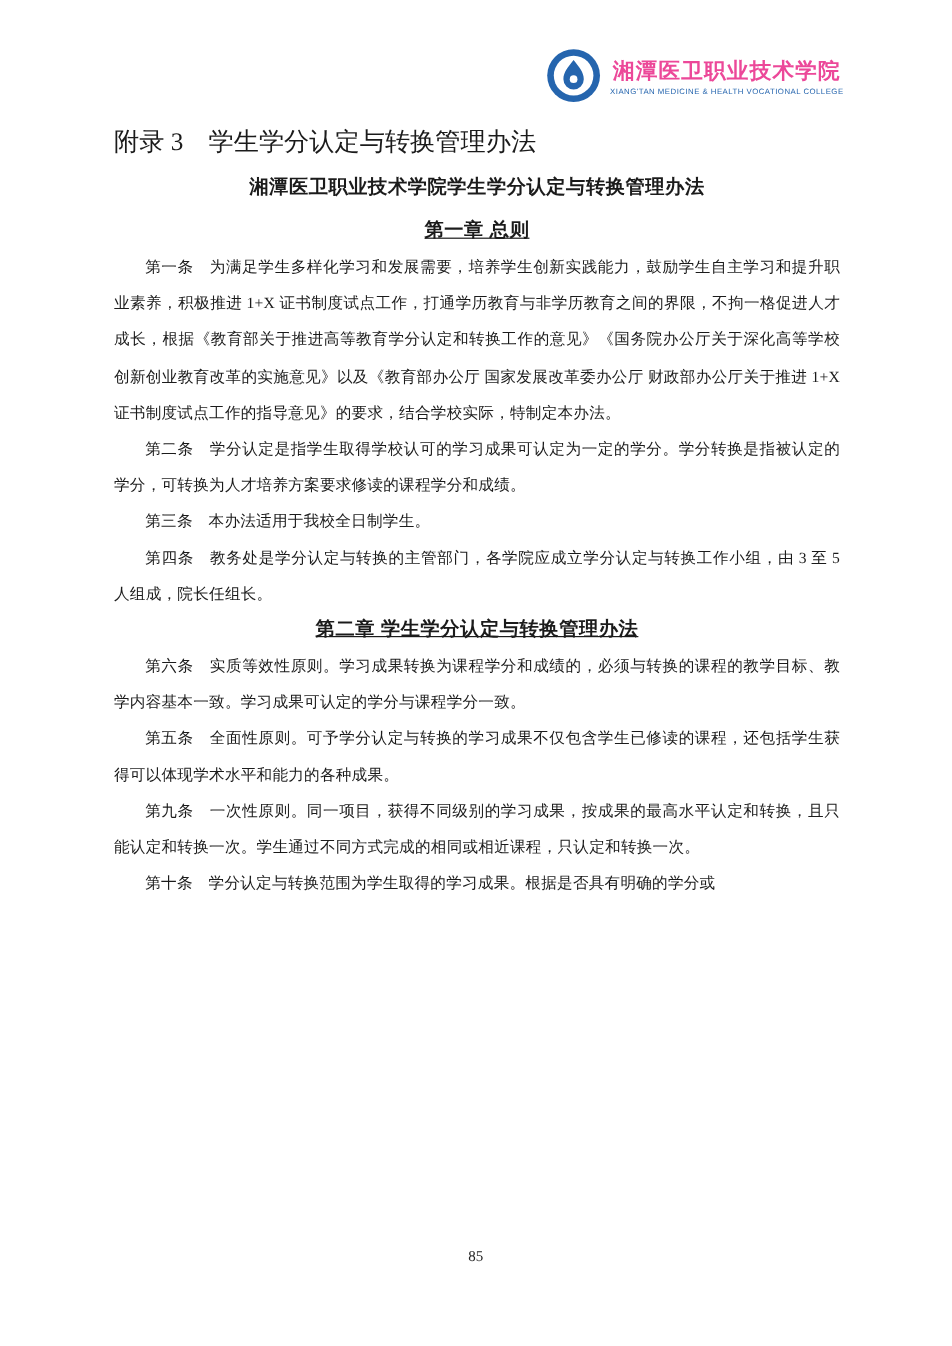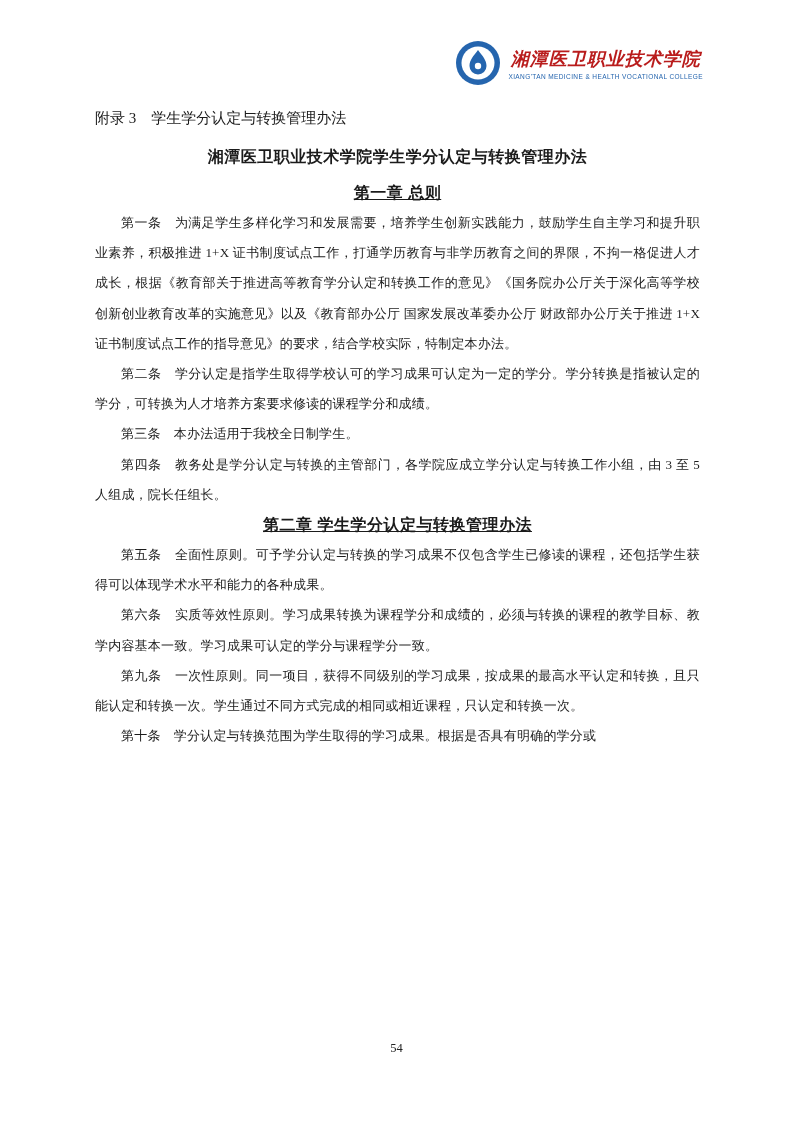--- a/index.html
+++ b/index.html
@@ -22,45 +22,44 @@
     position: absolute;
     top: 40px;
     right: 90px;
     display: flex;
     align-items: center;
     gap: 7px;
   }
   .emblem { width: 46px; height: 46px; flex: 0 0 auto; }
   .logo-text { display: flex; flex-direction: column; align-items: center; }
   .logo-cn {
-    color: #b91c1c;
+    color: #ec4899;
     font-size: 18px;
     font-weight: bold;
-    font-style: italic;
     letter-spacing: 1px;
     white-space: nowrap;
     font-family: "DejaVu Serif", serif;
   }
   .logo-en {
     color: #2565ae;
     font-size: 6.5px;
     letter-spacing: 0.4px;
     margin-top: 2px;
     white-space: nowrap;
     font-family: "Liberation Sans", sans-serif;
   }
   
   .content {
     position: absolute;
     left: 95px;
     right: 93px;
     top: 106px;
   }
   .appendix {
-    font-size: 15px;
+    font-size: 21px;
     line-height: 24px;
     margin-bottom: 12px;
     text-align: left;
   }
   .doc-title {
     font-family: "Liberation Sans", "DejaVu Sans", sans-serif;
     font-size: 16px;
     font-weight: bold;
     text-align: center;
     line-height: 30px;
@@ -117,25 +116,25 @@
 
     <h1 class="doc-title">湘潭医卫职业技术学院学生学分认定与转换管理办法</h1>
 
     <h2 class="chapter-heading">第一章 总则</h2>
     <p class="para">第一条　为满足学生多样化学习和发展需要，培养学生创新实践能力，鼓励学生自主学习和提升职业素养，积极推进 1+X 证书制度试点工作，打通学历教育与非学历教育之间的界限，不拘一格促进人才成长，根据《教育部关于推进高等教育学分认定和转换工作的意见》《国务院办公厅关于深化高等学校创新创业教育改革的实施意见》以及《教育部办公厅 国家发展改革委办公厅 财政部办公厅关于推进 1+X 证书制度试点工作的指导意见》的要求，结合学校实际，特制定本办法。</p>
     <p class="para">第二条　学分认定是指学生取得学校认可的学习成果可认定为一定的学分。学分转换是指被认定的学分，可转换为人才培养方案要求修读的课程学分和成绩。</p>
     <p class="para">第三条　本办法适用于我校全日制学生。</p>
     <p class="para">第四条　教务处是学分认定与转换的主管部门，各学院应成立学分认定与转换工作小组，由 3 至 5 人组成，院长任组长。</p>
 
     <h2 class="chapter-heading">第二章 学生学分认定与转换管理办法</h2>
+    <p class="para">第六条　实质等效性原则。学习成果转换为课程学分和成绩的，必须与转换的课程的教学目标、教学内容基本一致。学习成果可认定的学分与课程学分一致。</p>
     <p class="para">第五条　全面性原则。可予学分认定与转换的学习成果不仅包含学生已修读的课程，还包括学生获得可以体现学术水平和能力的各种成果。</p>
-    <p class="para">第六条　实质等效性原则。学习成果转换为课程学分和成绩的，必须与转换的课程的教学目标、教学内容基本一致。学习成果可认定的学分与课程学分一致。</p>
     <p class="para">第九条　一次性原则。同一项目，获得不同级别的学习成果，按成果的最高水平认定和转换，且只能认定和转换一次。学生通过不同方式完成的相同或相近课程，只认定和转换一次。</p>
 
     <p class="para">第十条　学分认定与转换范围为学生取得的学习成果。根据是否具有明确的学分或</p>
 
   </div>
 
   <div class="footer">
-    <span class="page-number">54</span>
+    <span class="page-number">85</span>
   </div>
 
 </div>
 
 </body></html>

